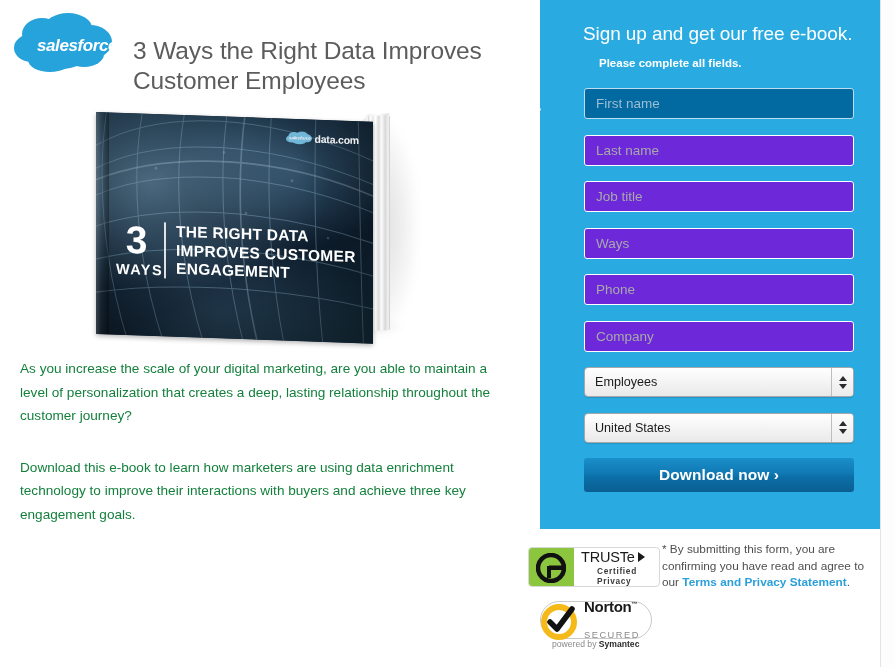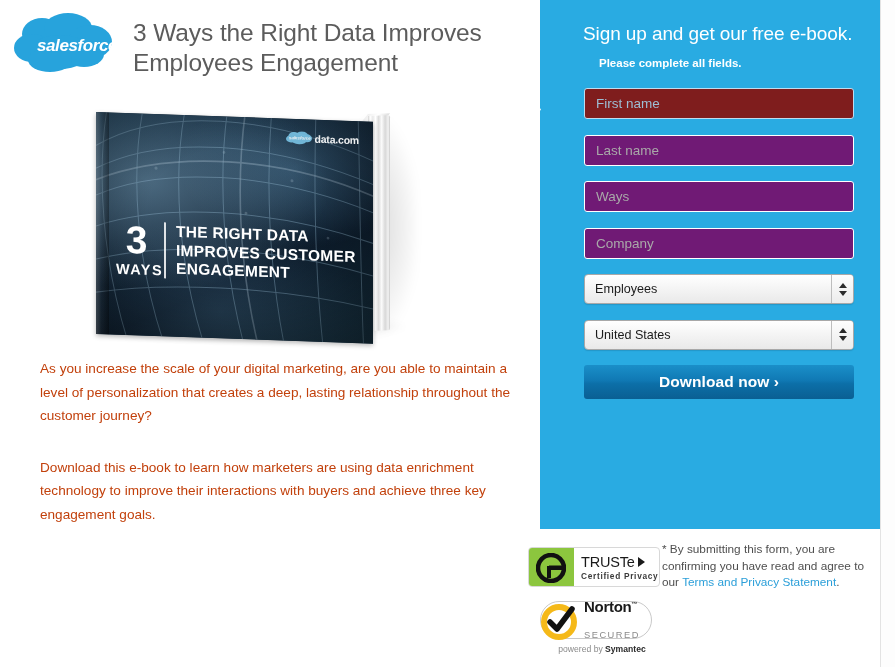--- a/index.html
+++ b/index.html
@@ -52,20 +52,21 @@
   .sf-logo svg { display: block; }
 
   .headline {
     margin-left: 17px;
     font-size: 24.5px;
     line-height: 30px;
     color: #5c5c5c;
     font-weight: 400;
     letter-spacing: -0.1px;
     padding-top: 6px;
+    margin-top: 18px;
   }
 
   
   .book-wrap {
     position: absolute;
     left: 96px; top: 112px;
     width: 320px; height: 226px;
   }
   .book-shadow {
     position: absolute;
@@ -184,23 +185,23 @@
     font-size: 15.5px;
     font-weight: 700;
     line-height: 18.5px;
     letter-spacing: 0.3px;
     align-self: center;
   }
 
   
   .body-copy {
     position: absolute;
-    left: 40px; top: 357px;
+    left: 20px; top: 357px;
     width: 472px;
-    color: #c2410c;
+    color: #15803d;
     font-size: 13.6px;
     line-height: 23.5px;
   }
   .body-copy p + p { margin-top: 28px; }
 
   
   .form-panel {
     position: absolute;
     left: 540px; top: 0;
     width: 354px; height: 529px;
@@ -233,33 +234,33 @@
   }
 
   .fields {
     position: absolute;
     left: 44px; top: 88px;
     width: 270px;
   }
   .field {
     width: 270px;
     height: 31px;
-    background: #701a75;
+    background: #6d28d9;
     border: 1px solid #ffffff;
     border-radius: 3px;
     margin-bottom: 15.5px;
     display: flex;
     align-items: center;
     padding: 0 11px;
     font-size: 13.5px;
     color: #a9a9a9;
     font-family: "Liberation Sans", sans-serif;
   }
   .field.focused {
-    background: #7f1d1d;
+    background: #0369a1;
     border-color: #bcdcf0;
     color: #9dbdd3;
   }
 
   .select-field {
     width: 270px;
     height: 30px;
     margin-bottom: 15.5px;
     border: 1px solid #a8a8a8;
     border-radius: 4px;
@@ -355,20 +356,21 @@
     border-top: 5px solid transparent;
     border-bottom: 5px solid transparent;
     border-left: 7px solid #1a1a1a;
   }
   .truste-text .t2 {
     font-size: 8.3px;
     font-weight: 700;
     color: #3a3a3a;
     letter-spacing: 0.7px;
     margin-top: 1px;
+    margin-left: 16px;
   }
 
   .norton {
     position: absolute;
     left: 14px; top: 72px;
     width: 112px;
   }
   .norton-badge {
     width: 112px; height: 38px;
     border: 1px solid #c9c9c9;
@@ -395,39 +397,37 @@
   }
   .norton-txt .n1 sup { font-size: 6px; vertical-align: super; }
   .norton-txt .n2 {
     font-size: 9.3px;
     font-weight: 400;
     color: #8a8a8a;
     letter-spacing: 1.5px;
     margin-top: 17px;
   }
   .norton-sym {
-    margin-top: 5px;
     margin-left: 12px;
     font-size: 8.6px;
     color: #8a8a8a;
-    text-align: center;
   }
   .norton-sym b { color: #2b2b2b; }
 
   .legal {
     position: absolute;
     left: 136px; top: 12px;
     width: 218px;
     font-size: 11.8px;
     line-height: 16.5px;
     color: #4f4f4f;
   }
   .legal a {
     color: #2b9fd9;
-    font-weight: 400;
+    font-weight: 700;
     text-decoration: none;
     text-align: right;
   }
 </style>
 </head>
 <body>
 
 <div class="page">
 
   <div class="left-col">
@@ -442,21 +442,21 @@
             <ellipse cx="20" cy="36" rx="18" ry="14"></ellipse>
             <ellipse cx="48" cy="40" rx="30" ry="17"></ellipse>
             <ellipse cx="72" cy="42" rx="20" ry="13"></ellipse>
             <ellipse cx="38" cy="48" rx="22" ry="12"></ellipse>
           </g>
           <text x="25" y="39" font-family="'Liberation Sans',sans-serif" font-size="17" font-weight="700" font-style="italic" fill="#ffffff" letter-spacing="-0.4">salesforce</text>
         </svg>
       </div>
       <h1 class="headline">
         <span>3 Ways the Right Data Improves</span><br>
-        <span>Employees Engagement</span>
+        <span>Customer Employees</span>
       </h1>
     </div>
 
     <div class="book-wrap">
       <div class="book-shadow"></div>
       <div class="book-shadow-side"></div>
 
       <div class="pages-top"></div>
       <div class="pages"></div>
 
@@ -536,21 +536,27 @@
     <div class="panel-sub">Please complete all fields.</div>
 
     <div class="fields">
       <div class="field focused">
         <span>First name</span>
       </div>
       <div class="field">
         <span>Last name</span>
       </div>
       <div class="field">
+        <span>Job title</span>
+      </div>
+      <div class="field">
         <span>Ways</span>
+      </div>
+      <div class="field">
+        <span>Phone</span>
       </div>
       <div class="field">
         <span>Company</span>
       </div>
 
       <div class="select-field">
         <span class="select-label">Employees</span>
         <span class="stepper">
           <span class="tri up"></span>
           <span class="tri down"></span>

